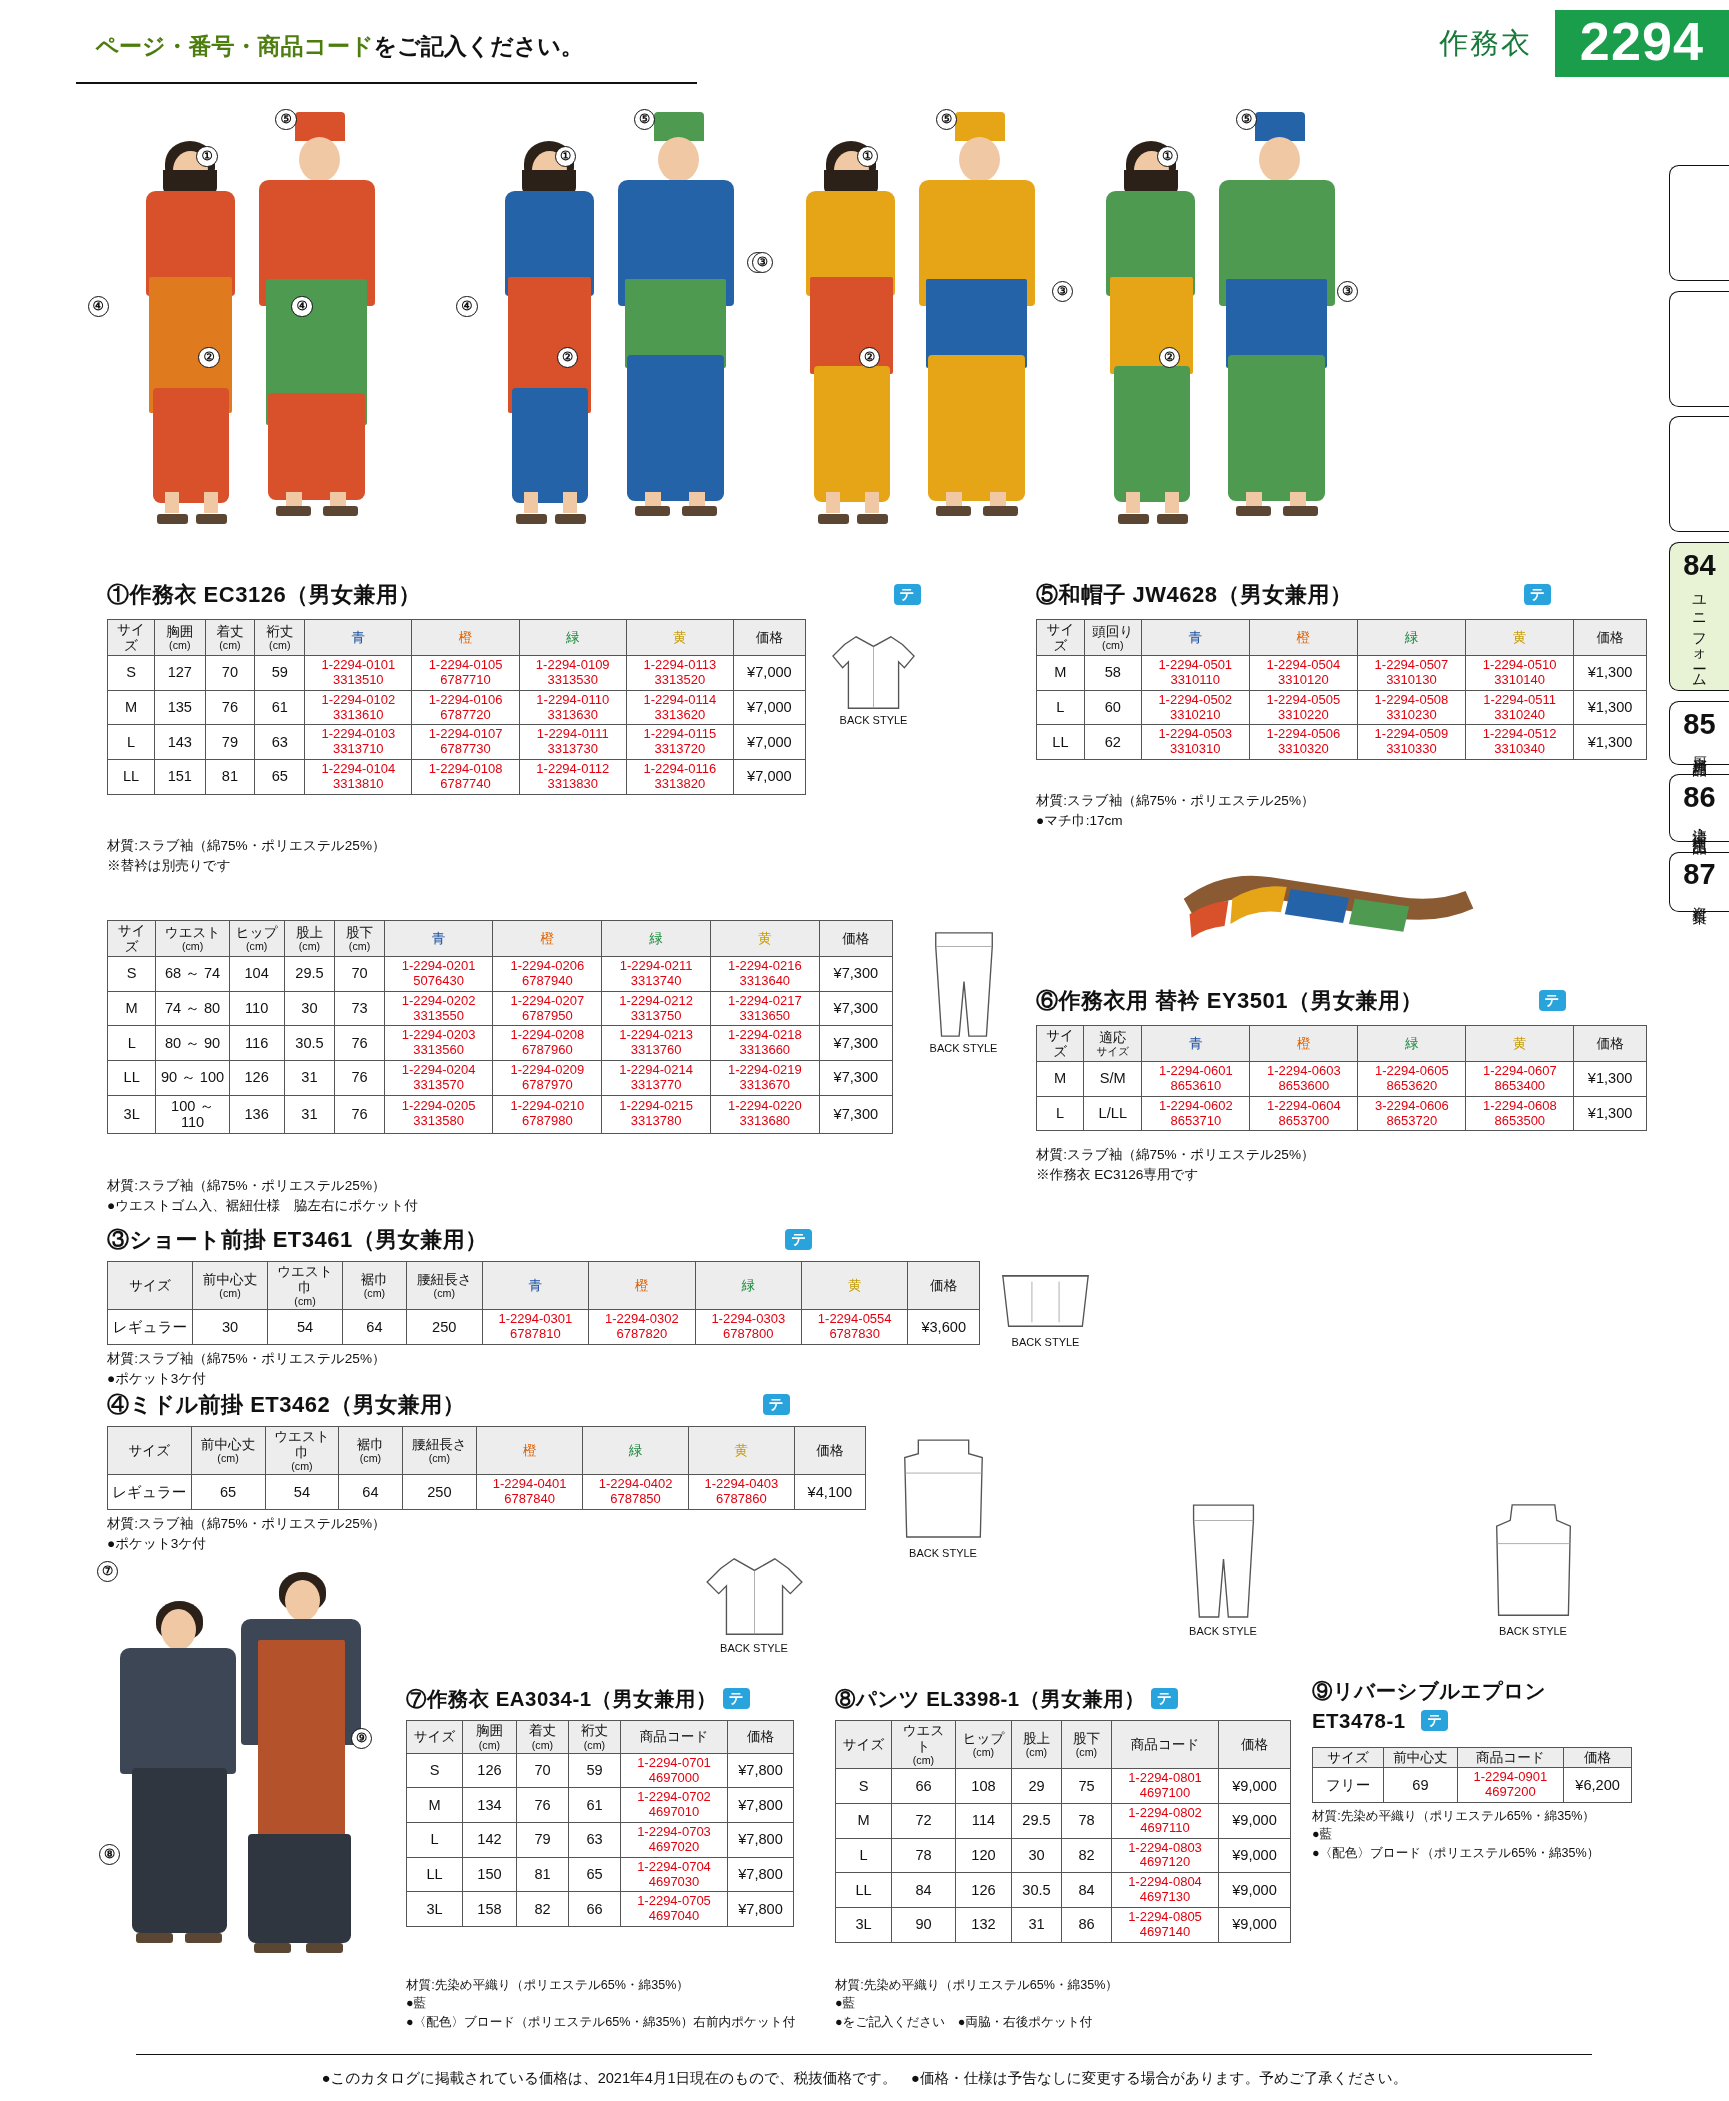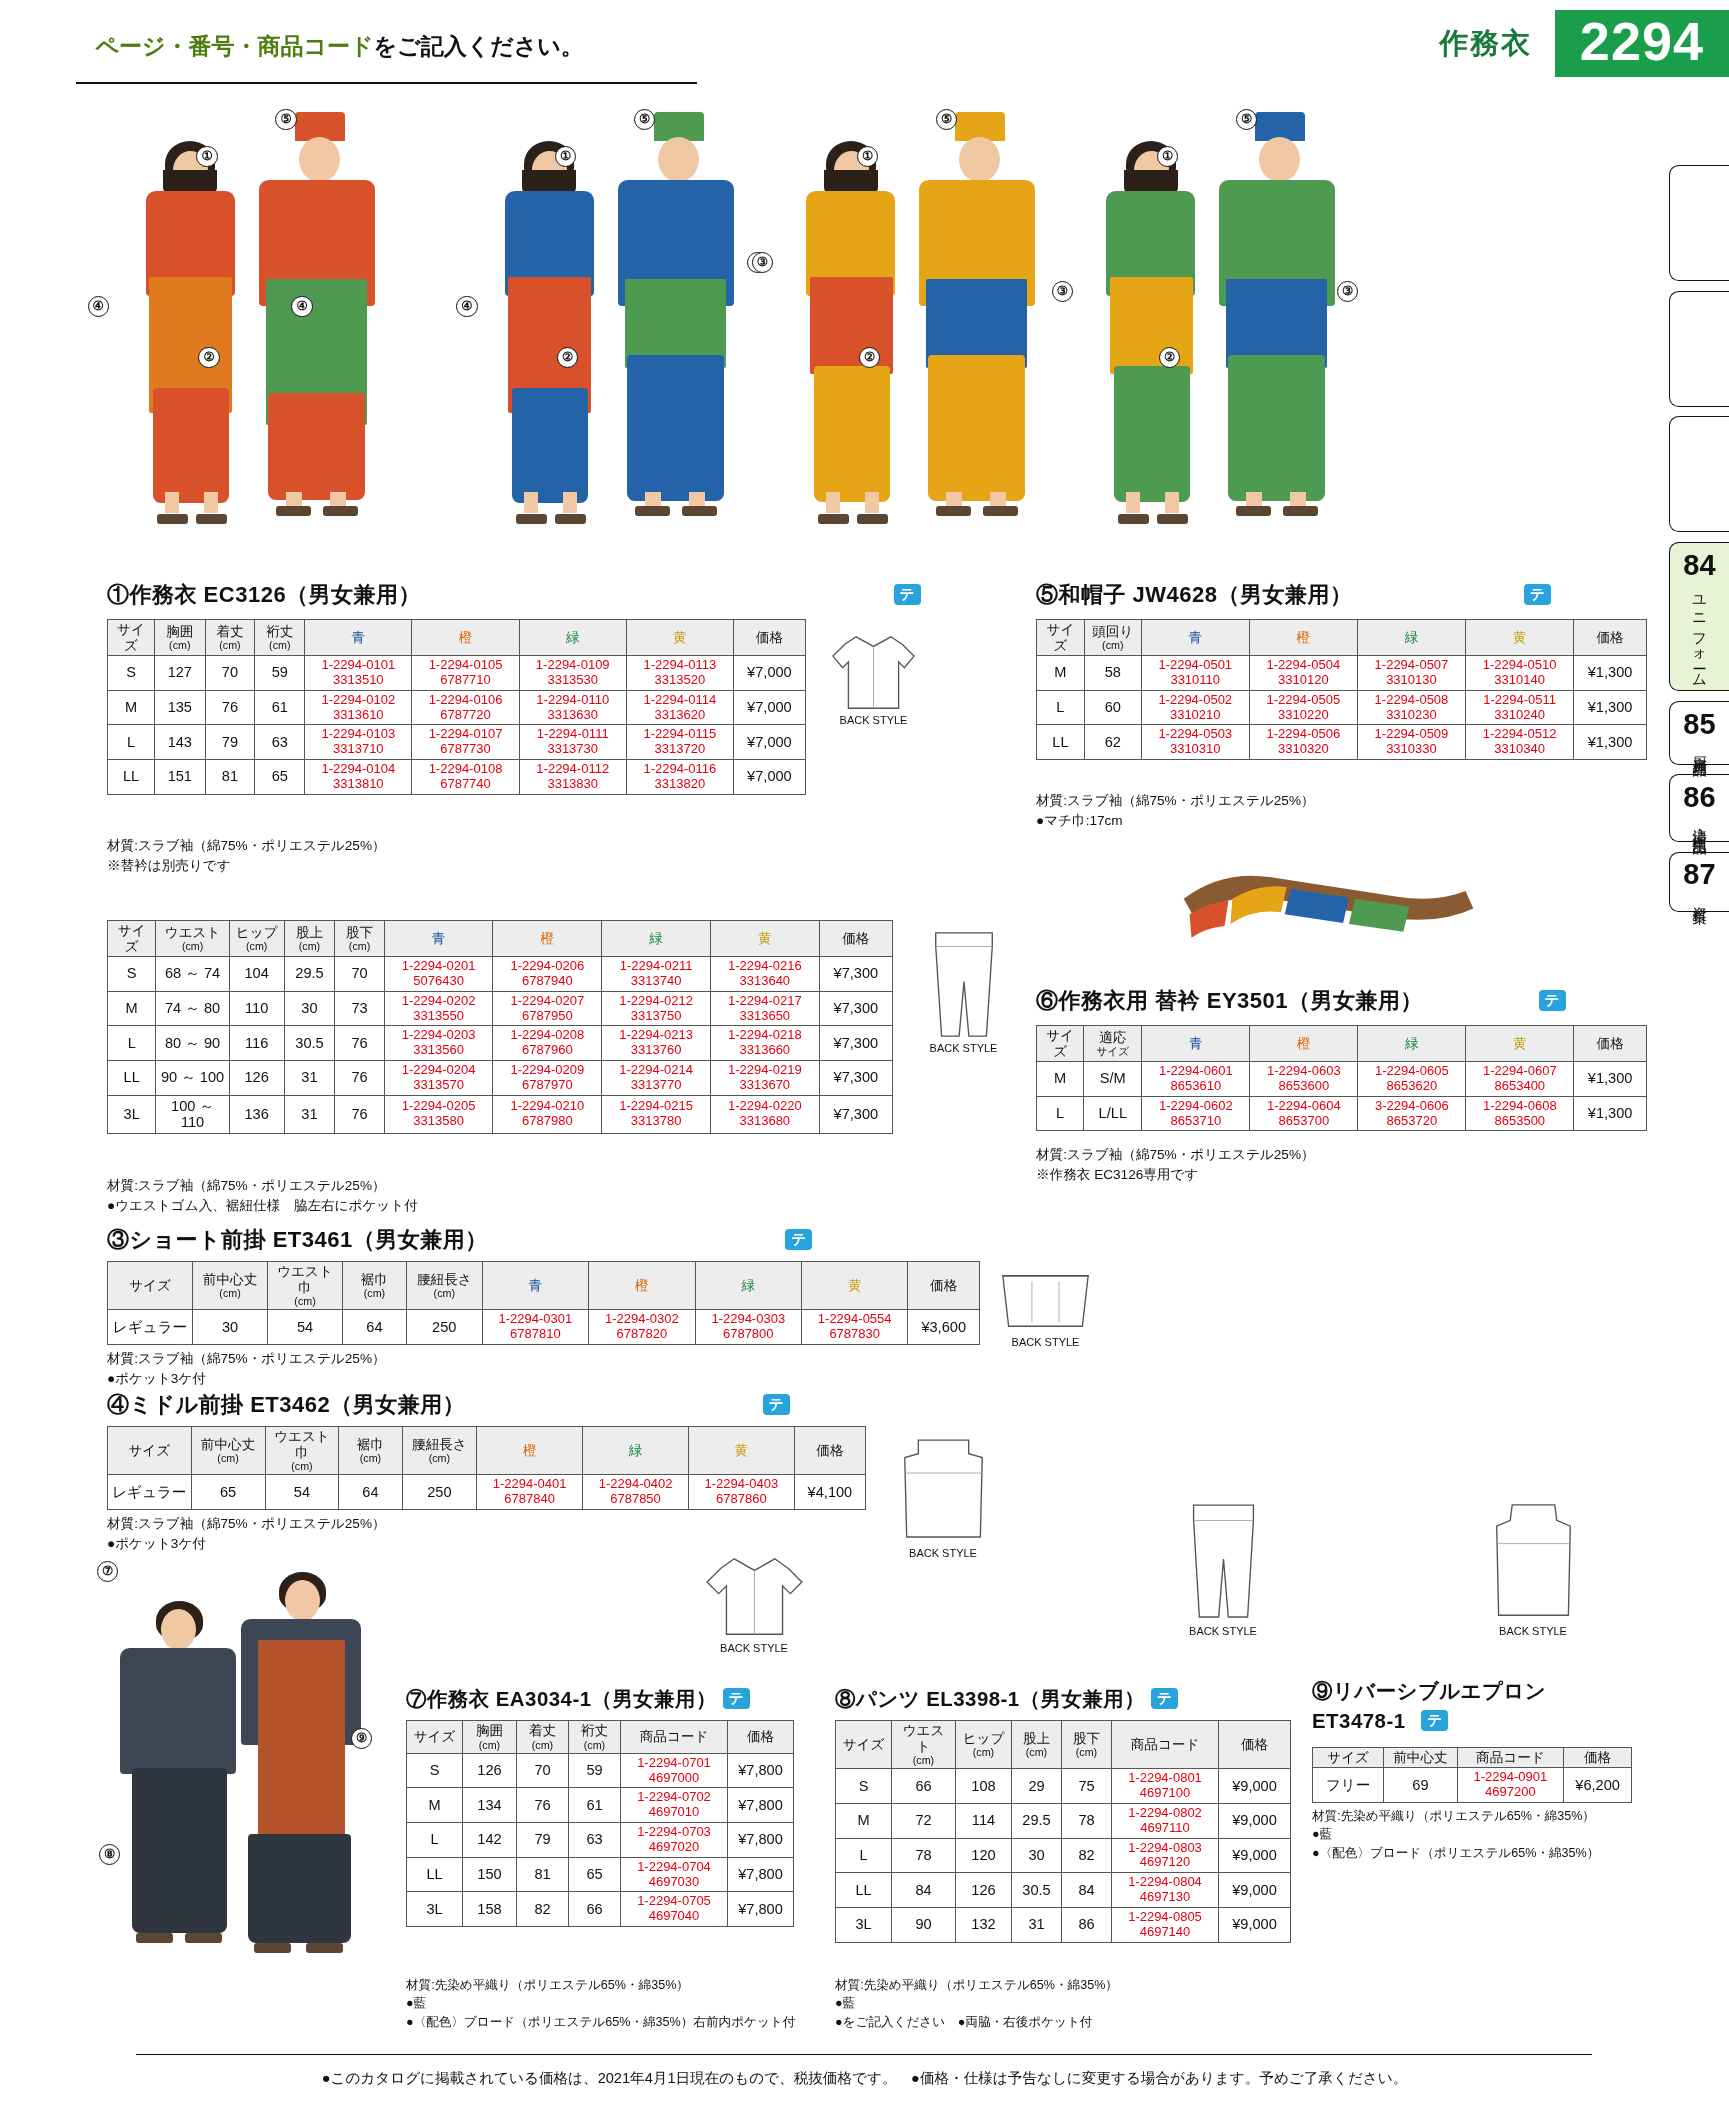--- a/index.html
+++ b/index.html
@@ -21,21 +21,21 @@
     display:flex; flex-direction:column; justify-content:center;
     padding-left:19.4px;
   }
   .hdr-note .l1 { font-size:19.4px; font-weight:bold; letter-spacing:1px; }
   .hdr-note .l2 { font-size:23px; font-weight:bold; letter-spacing:0px; margin-top:3.9px;}
   .hdr-note .l2 .red { color:#4d7c0f; }
   .hdr-right {
     position:absolute; right:0; top:0; height:87px; width:602px;
     display:flex; align-items:center; justify-content:flex-end;
   }
-  .hdr-cat { font-size:29px; font-weight:bold; color:#1a7a3c; margin-right:23px; letter-spacing:1.9px;}
+  .hdr-cat { font-size:29px; font-weight:normal; color:#1a7a3c; margin-right:23px; letter-spacing:1.9px;}
   .hdr-page {
     background:#1a9e4b; color:#fff; font-size:54px; font-weight:bold;
     padding:1.9px 25px 5.8px 25px; line-height:1.1; letter-spacing:1px;
   }
 
   
   .tabs { position:absolute; right:0; top:165px; width:60px; }
   .tab {
     width:60px; border:1.9px solid #111; border-right:none;
     background:#fff; margin-bottom:9.7px;

